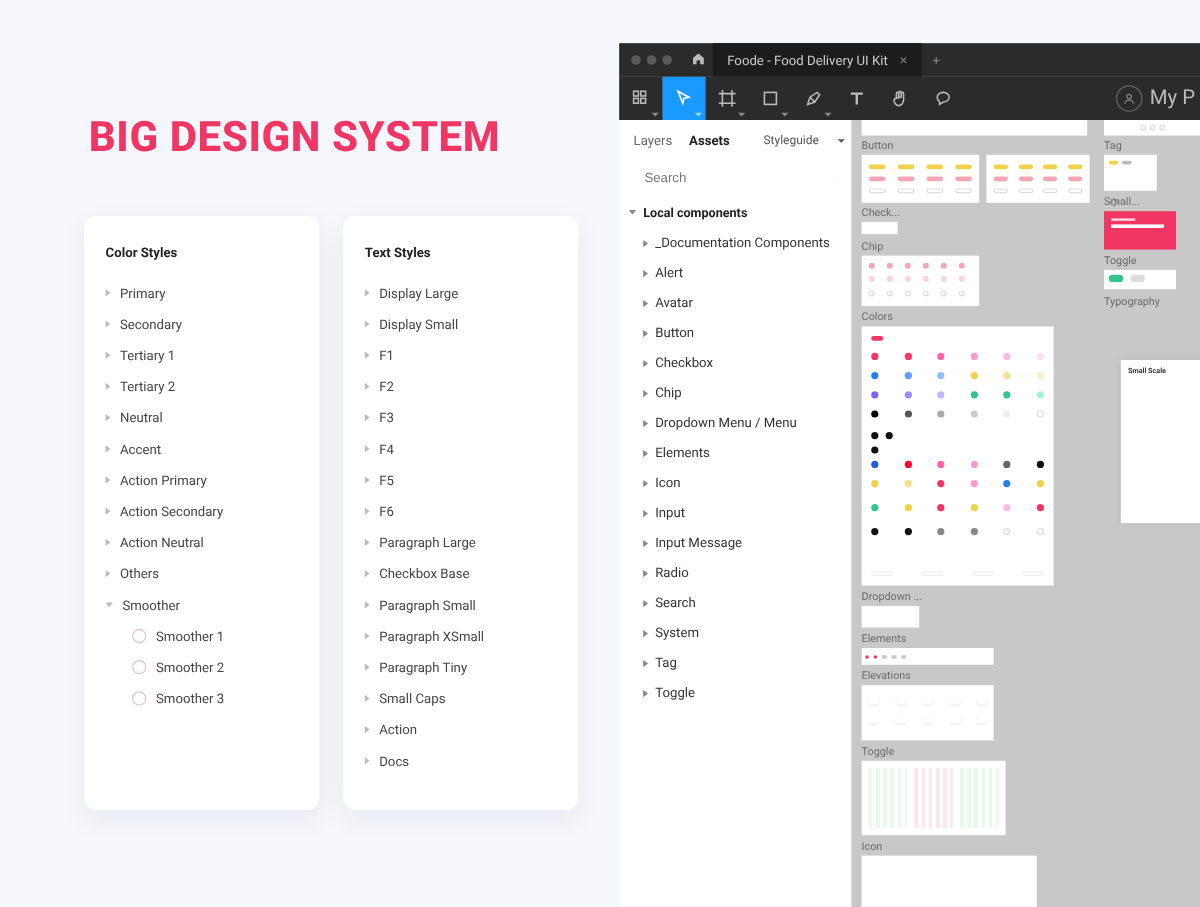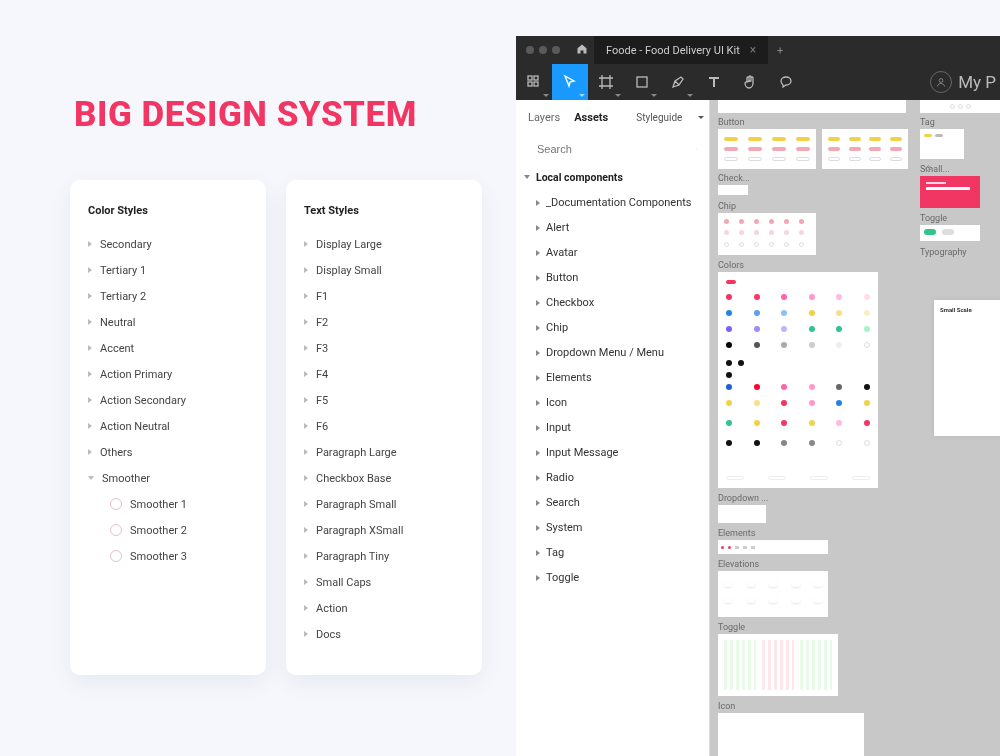--- a/index.html
+++ b/index.html
@@ -177,20 +177,24 @@
 </head>
 <body>
 
 <div class="heading">BIG DESIGN SYSTEM</div>
 
 <div class="cards">
 
   <div class="card">
     <h3>Color Styles</h3>
     <div id="color-items">
+        <div class="row">
+          <span class="chev"></span>
+          <span>Primary</span>
+        </div>
         <div class="row">
           <span class="chev"></span>
           <span>Secondary</span>
         </div>
         <div class="row">
           <span class="chev"></span>
           <span>Tertiary 1</span>
         </div>
         <div class="row">
           <span class="chev"></span>

